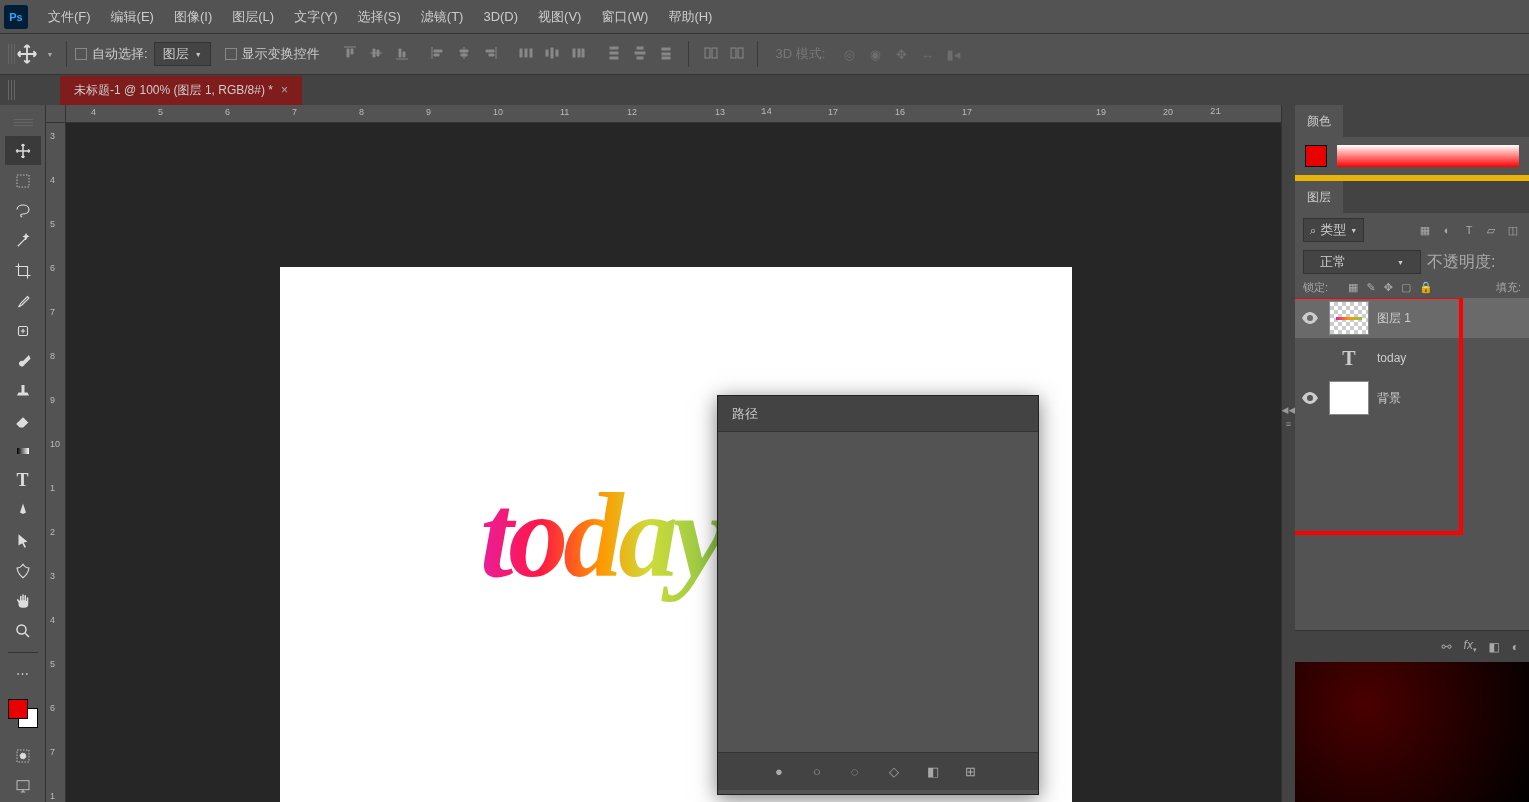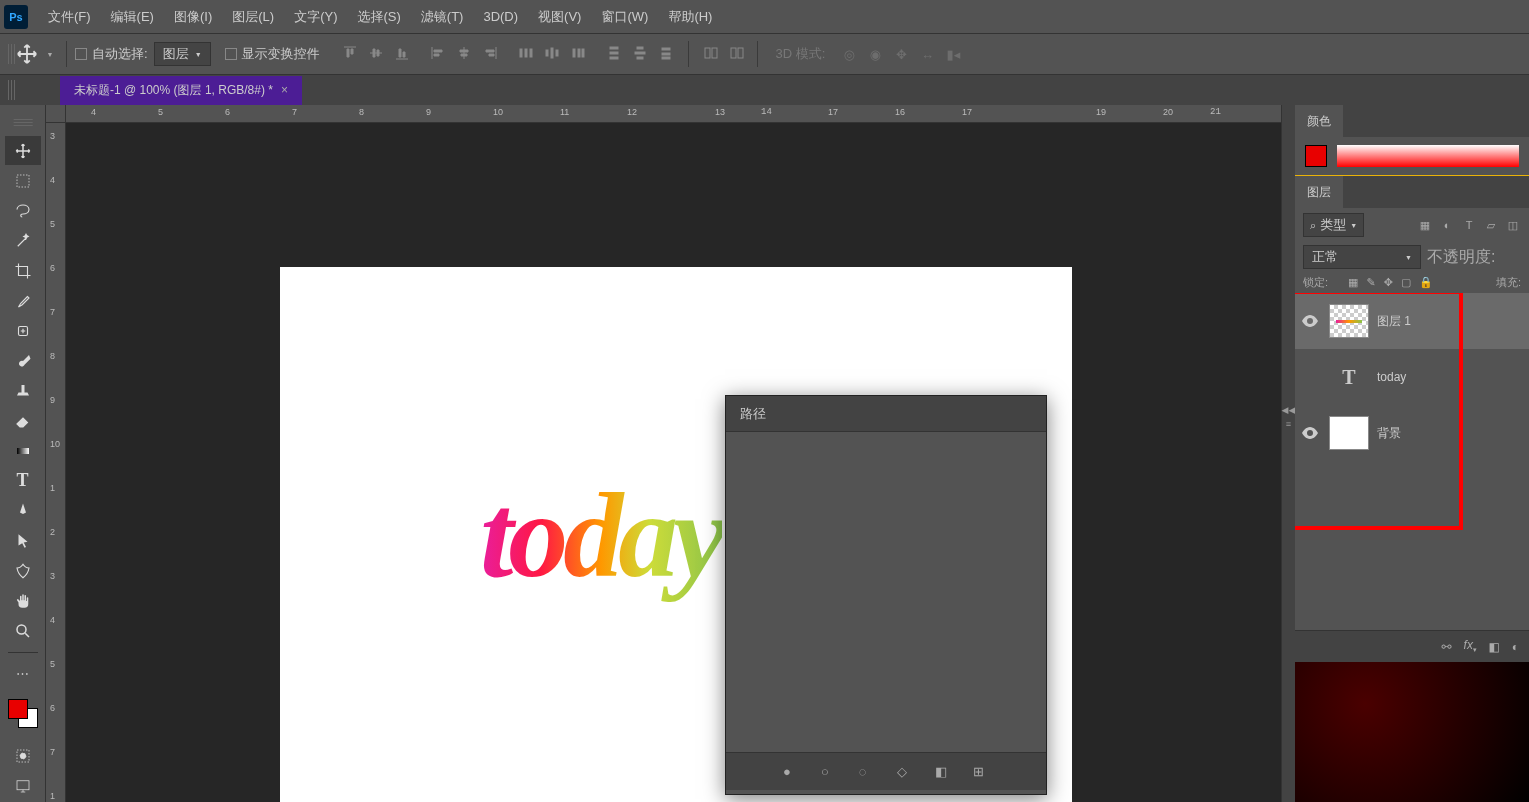--- a/index.html
+++ b/index.html
@@ -13,65 +13,65 @@
 .vdiv{width:1px;height:26px;background:#3a3a3a;margin:0 8px}
 .checkbox{width:12px;height:12px;border:1px solid #888;margin-right:5px;display:inline-block;vertical-align:middle}
 .opt-label{margin-right:6px}
 .select-box{background:#444;border:1px solid #333;padding:2px 8px;display:flex;align-items:center;gap:6px}
 .align-icons{display:flex;gap:2px;margin-left:12px}
 .align-btn{width:24px;height:24px;display:flex;align-items:center;justify-content:center;color:#888}
 .align-btn svg{width:16px;height:16px}
 .mode3d{color:#777;margin-left:10px}
 .grip{width:8px;height:20px;background:repeating-linear-gradient(90deg,#666 0 1px,transparent 1px 3px)}
 .tab-bar{height:30px;display:flex;align-items:center;background:#434343;padding-left:60px}
-.doc-tab{background:#4c1d95;padding:6px 14px;display:flex;align-items:center;gap:8px;font-size:12px}
+.doc-tab{background:#7f1d1d;padding:6px 14px;display:flex;align-items:center;gap:8px;font-size:12px}
 .close-x{color:#aaa;cursor:default}
 .main-area{position:absolute;top:105px;left:0;right:0;bottom:0;display:flex}
 .toolbox{width:46px;background:#535353;border-right:1px solid #333;display:flex;flex-direction:column;align-items:center;padding-top:4px}
 .tool-btn{width:36px;height:30px;display:flex;align-items:center;justify-content:center;color:#ddd;margin-bottom:1px;position:relative}
 .tool-btn.active{background:#3a3a3a}
 .tool-btn svg{width:18px;height:18px}
 .color-swatches{margin-top:10px;position:relative;width:30px;height:30px}
 .swatch-fg{position:absolute;width:20px;height:20px;background:#e80000;border:1px solid #000;left:0;top:0}
 .swatch-bg{position:absolute;width:20px;height:20px;background:#fff;border:1px solid #000;right:0;bottom:0}
 .canvas-wrap{flex:1;background:#262626;position:relative;overflow:hidden}
 .ruler-corner{position:absolute;left:0;top:0;width:20px;height:18px;background:#535353;border-right:1px solid #333;border-bottom:1px solid #333;z-index:2}
 .ruler-h{position:absolute;left:20px;top:0;right:0;height:18px;background:#535353;border-bottom:1px solid #333;font-size:9px;color:#bbb;overflow:hidden}
 .ruler-h span{position:absolute;top:2px}
 .ruler-v{position:absolute;left:0;top:18px;bottom:0;width:20px;background:#535353;border-right:1px solid #333;font-size:9px;color:#bbb}
 .ruler-v span{position:absolute;left:4px}
 .canvas{position:absolute;left:234px;top:162px;width:792px;height:640px;background:#fff}
 .today-text{position:absolute;left:200px;top:200px;font-family:"Brush Script MT",cursive;font-size:120px;font-weight:bold;font-style:italic;background:linear-gradient(90deg,#e91e9c 0%,#ff1744 25%,#ff9800 50%,#cddc39 70%,#8bc34a 100%);-webkit-background-clip:text;background-clip:text;color:transparent;letter-spacing:-5px}
-.paths-panel{position:absolute;right:234px;top:290px;width:322px;height:400px;background:#535353;border:1px solid #222;box-shadow:0 4px 20px rgba(0,0,0,.5)}
+.paths-panel{position:absolute;right:242px;top:290px;width:322px;height:400px;background:#535353;border:1px solid #222;box-shadow:0 4px 20px rgba(0,0,0,.5)}
 .paths-header{height:36px;background:#434343;display:flex;align-items:center;padding:0 14px;border-bottom:1px solid #333}
 .paths-body{height:320px;background:#535353}
 .paths-footer{height:38px;background:#434343;display:flex;align-items:center;justify-content:center;gap:22px;border-top:1px solid #333}
 .pf-icon{width:16px;height:16px;color:#aaa}
 .right-panels{width:234px;background:#4a4a4a;display:flex;flex-direction:column}
 .panel-collapsed{width:14px;background:#434343;border-left:1px solid #333;display:flex;flex-direction:column;align-items:center;padding-top:300px;gap:4px}
 .panel-collapsed .double-arrow{font-size:9px;color:#999}
-.color-panel{background:#535353;border-bottom:1px solid #eab308}
+.color-panel{background:#535353;border-bottom:6px solid #eab308}
 .panel-tab-row{height:32px;display:flex;align-items:center;background:#434343}
 .panel-tab{padding:8px 12px;background:#535353;font-size:12px}
 .color-body{height:38px;display:flex;align-items:center;padding:0 10px;gap:10px}
 .mini-swatch{width:22px;height:22px;background:#e80000;border:1px solid #000}
 .spectrum{flex:1;height:22px;background:linear-gradient(to bottom,#fff,#ff0000)}
 .layers-panel{flex:1;background:#535353;display:flex;flex-direction:column;position:relative}
 .layers-controls{padding:5px 8px;display:flex;align-items:center;gap:6px;flex-wrap:wrap}
 .type-filter{display:flex;align-items:center;gap:4px;background:#444;padding:2px 6px;border:1px solid #333}
 .search-icon{font-size:11px}
 .filter-icons{display:flex;gap:6px;margin-left:auto}
 .filter-icons span{width:16px;height:16px;display:flex;align-items:center;justify-content:center;color:#aaa;font-size:11px}
 .blend-row{display:flex;align-items:center;gap:6px;padding:3px 8px}
-.blend-select{background:#444;border:1px solid #333;padding:2px 8px;width:118px;display:flex;justify-content:space-between;align-items:center}
+.blend-select{background:#444;border:1px solid #333;padding:2px 16px;width:118px;display:flex;justify-content:space-between;align-items:center}
 .lock-row{display:flex;align-items:center;gap:20px;padding:3px 8px;font-size:11px;color:#aaa}
 .lock-icons{display:flex;gap:8px}
 .layer-list{flex:1;overflow:hidden;position:relative}
 .red-box{position:absolute;border:4px solid #ff0000;left:-42px;top:-3px;width:210px;height:240px;z-index:5;pointer-events:none}
-.layer-row{height:56px;display:flex;align-items:center;padding:0 4px;gap:8px}
+.layer-row{height:40px;display:flex;align-items:center;padding:0 4px;gap:8px}
 .layer-row.selected{background:#6a6a6a}
 .vis-eye{width:22px;display:flex;justify-content:center;color:#ccc}
 .layer-thumb{width:40px;height:34px;border:1px solid #888;background:#fff;display:flex;align-items:center;justify-content:center;font-size:9px;overflow:hidden}
 .thumb-checker{background:repeating-conic-gradient(#ccc 0 25%,#fff 0 50%) 0 0/8px 8px}
 .thumb-rainbow{background:linear-gradient(135deg,#ff00ff,#ff9800,#8bc34a,#00bcd4,#3f51b5)}
 .layer-name{font-size:12px}
 .type-icon-thumb{width:40px;height:34px;display:flex;align-items:center;justify-content:center;font-size:20px;font-weight:bold;font-family:serif}
 .layers-footer{height:32px;background:#434343;display:flex;align-items:center;justify-content:flex-end;gap:12px;padding:0 10px;border-top:1px solid #333}
 .lf-icon{color:#aaa;font-size:12px}
 .bottom-gradient{height:140px;background:radial-gradient(circle at 30% 30%,#4a0000,#000)}

